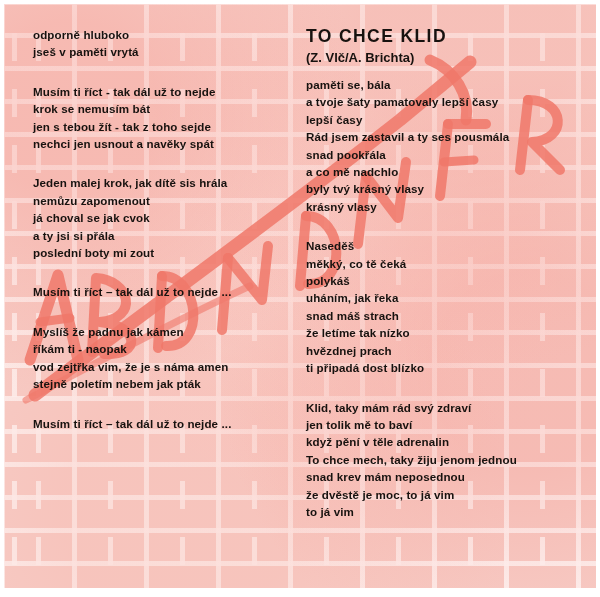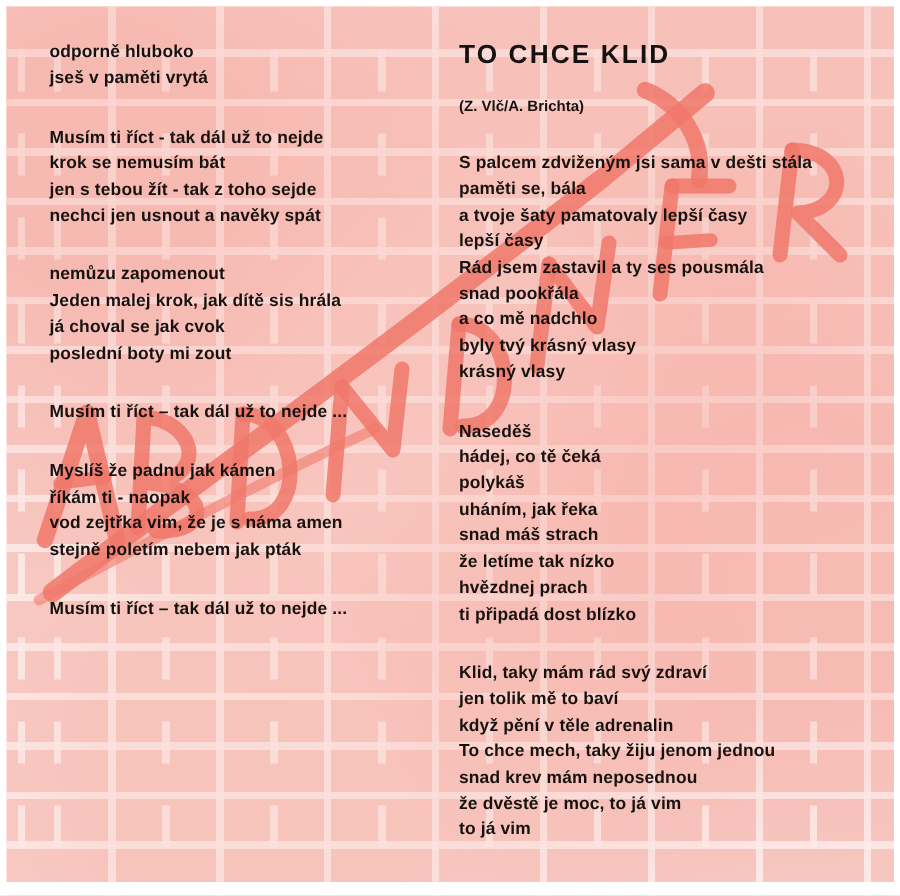--- a/index.html
+++ b/index.html
@@ -15,21 +15,21 @@
   }
 
   
   #page {
     position: relative;
     width: 600px;
     height: 597px;
     overflow: hidden;
     background:
       
-      #f0abfc;
+      #fde047;
   }
 
   
   #bricks {
     position: absolute;
     inset: 0;
     background-color: #f7cfc9;
     background-image:
       repeating-linear-gradient(
         to bottom,
@@ -121,27 +121,27 @@
     font-weight: bold;
     letter-spacing: 0.1px;
     white-space: nowrap;
   }
 
   .song-title {
     font-size: 17.5px;
     font-weight: bold;
     letter-spacing: 1.4px;
     line-height: 21px;
-    margin: 0 0 17px 0;
+    margin: 0 0 3px 0;
   }
   .song-credit {
-    font-size: 10px;
+    font-size: 13px;
     font-weight: bold;
     line-height: 16px;
-    margin: 0 0 20px 0;
+    margin: 0 0 10px 0;
   }
 </style>
 </head>
 <body>
 
 <div id="page">
 
   <div id="bricks"></div>
 
   <div class="brick-row-offset" style="top:33px"></div>
@@ -189,23 +189,24 @@
       <div class="line">odporně hluboko</div>
       <div class="line">jseš v paměti vrytá</div>
     </div>
     <div class="stanza">
       <div class="line">Musím ti říct - tak dál už to nejde</div>
       <div class="line">krok se nemusím bát</div>
       <div class="line">jen s tebou žít - tak z toho sejde</div>
       <div class="line">nechci jen usnout a navěky spát</div>
     </div>
     <div class="stanza">
+      <div class="line">Jeden malej krok, jak dítě sis hrála</div>
       <div class="line">nemůzu zapomenout</div>
-      <div class="line">Jeden malej krok, jak dítě sis hrála</div>
       <div class="line">já choval se jak cvok</div>
+      <div class="line">a ty jsi si přála</div>
       <div class="line">poslední boty mi zout</div>
     </div>
     <div class="stanza">
       <div class="line">Musím ti říct – tak dál už to nejde ...</div>
     </div>
     <div class="stanza">
       <div class="line">Myslíš že padnu jak kámen</div>
       <div class="line">říkám ti -  naopak</div>
       <div class="line">vod zejtřka vim, že je s náma amen</div>
       <div class="line">stejně poletím nebem jak pták</div>
@@ -213,34 +214,33 @@
     <div class="stanza">
       <div class="line">Musím ti říct – tak dál už to nejde ...</div>
     </div>
   </div>
 
   <div class="column" id="col-right">
     <div class="song-title">TO CHCE KLID</div>
     <div class="song-credit">(Z. Vlč/A. Brichta)</div>
 
     <div class="stanza">
-      <div class="line">S palcem zdviženým jsi sama v dešti stála</div>
       <div class="line">paměti se, bála</div>
       <div class="line">a tvoje šaty pamatovaly lepší časy</div>
       <div class="line">lepší časy</div>
       <div class="line">Rád jsem zastavil a ty ses pousmála</div>
       <div class="line">snad pookřála</div>
       <div class="line">a co mě nadchlo</div>
       <div class="line">byly tvý krásný vlasy</div>
       <div class="line">krásný vlasy</div>
     </div>
 
     <div class="stanza">
       <div class="line">Naseděš</div>
-      <div class="line">hádej, co tě čeká</div>
+      <div class="line">měkký, co tě čeká</div>
       <div class="line">polykáš</div>
       <div class="line">uháním, jak řeka</div>
       <div class="line">snad máš strach</div>
       <div class="line">že letíme tak nízko</div>
       <div class="line">hvězdnej prach</div>
       <div class="line">ti připadá dost blízko</div>
     </div>
 
     <div class="stanza">
       <div class="line">Klid, taky mám rád svý zdraví</div>

